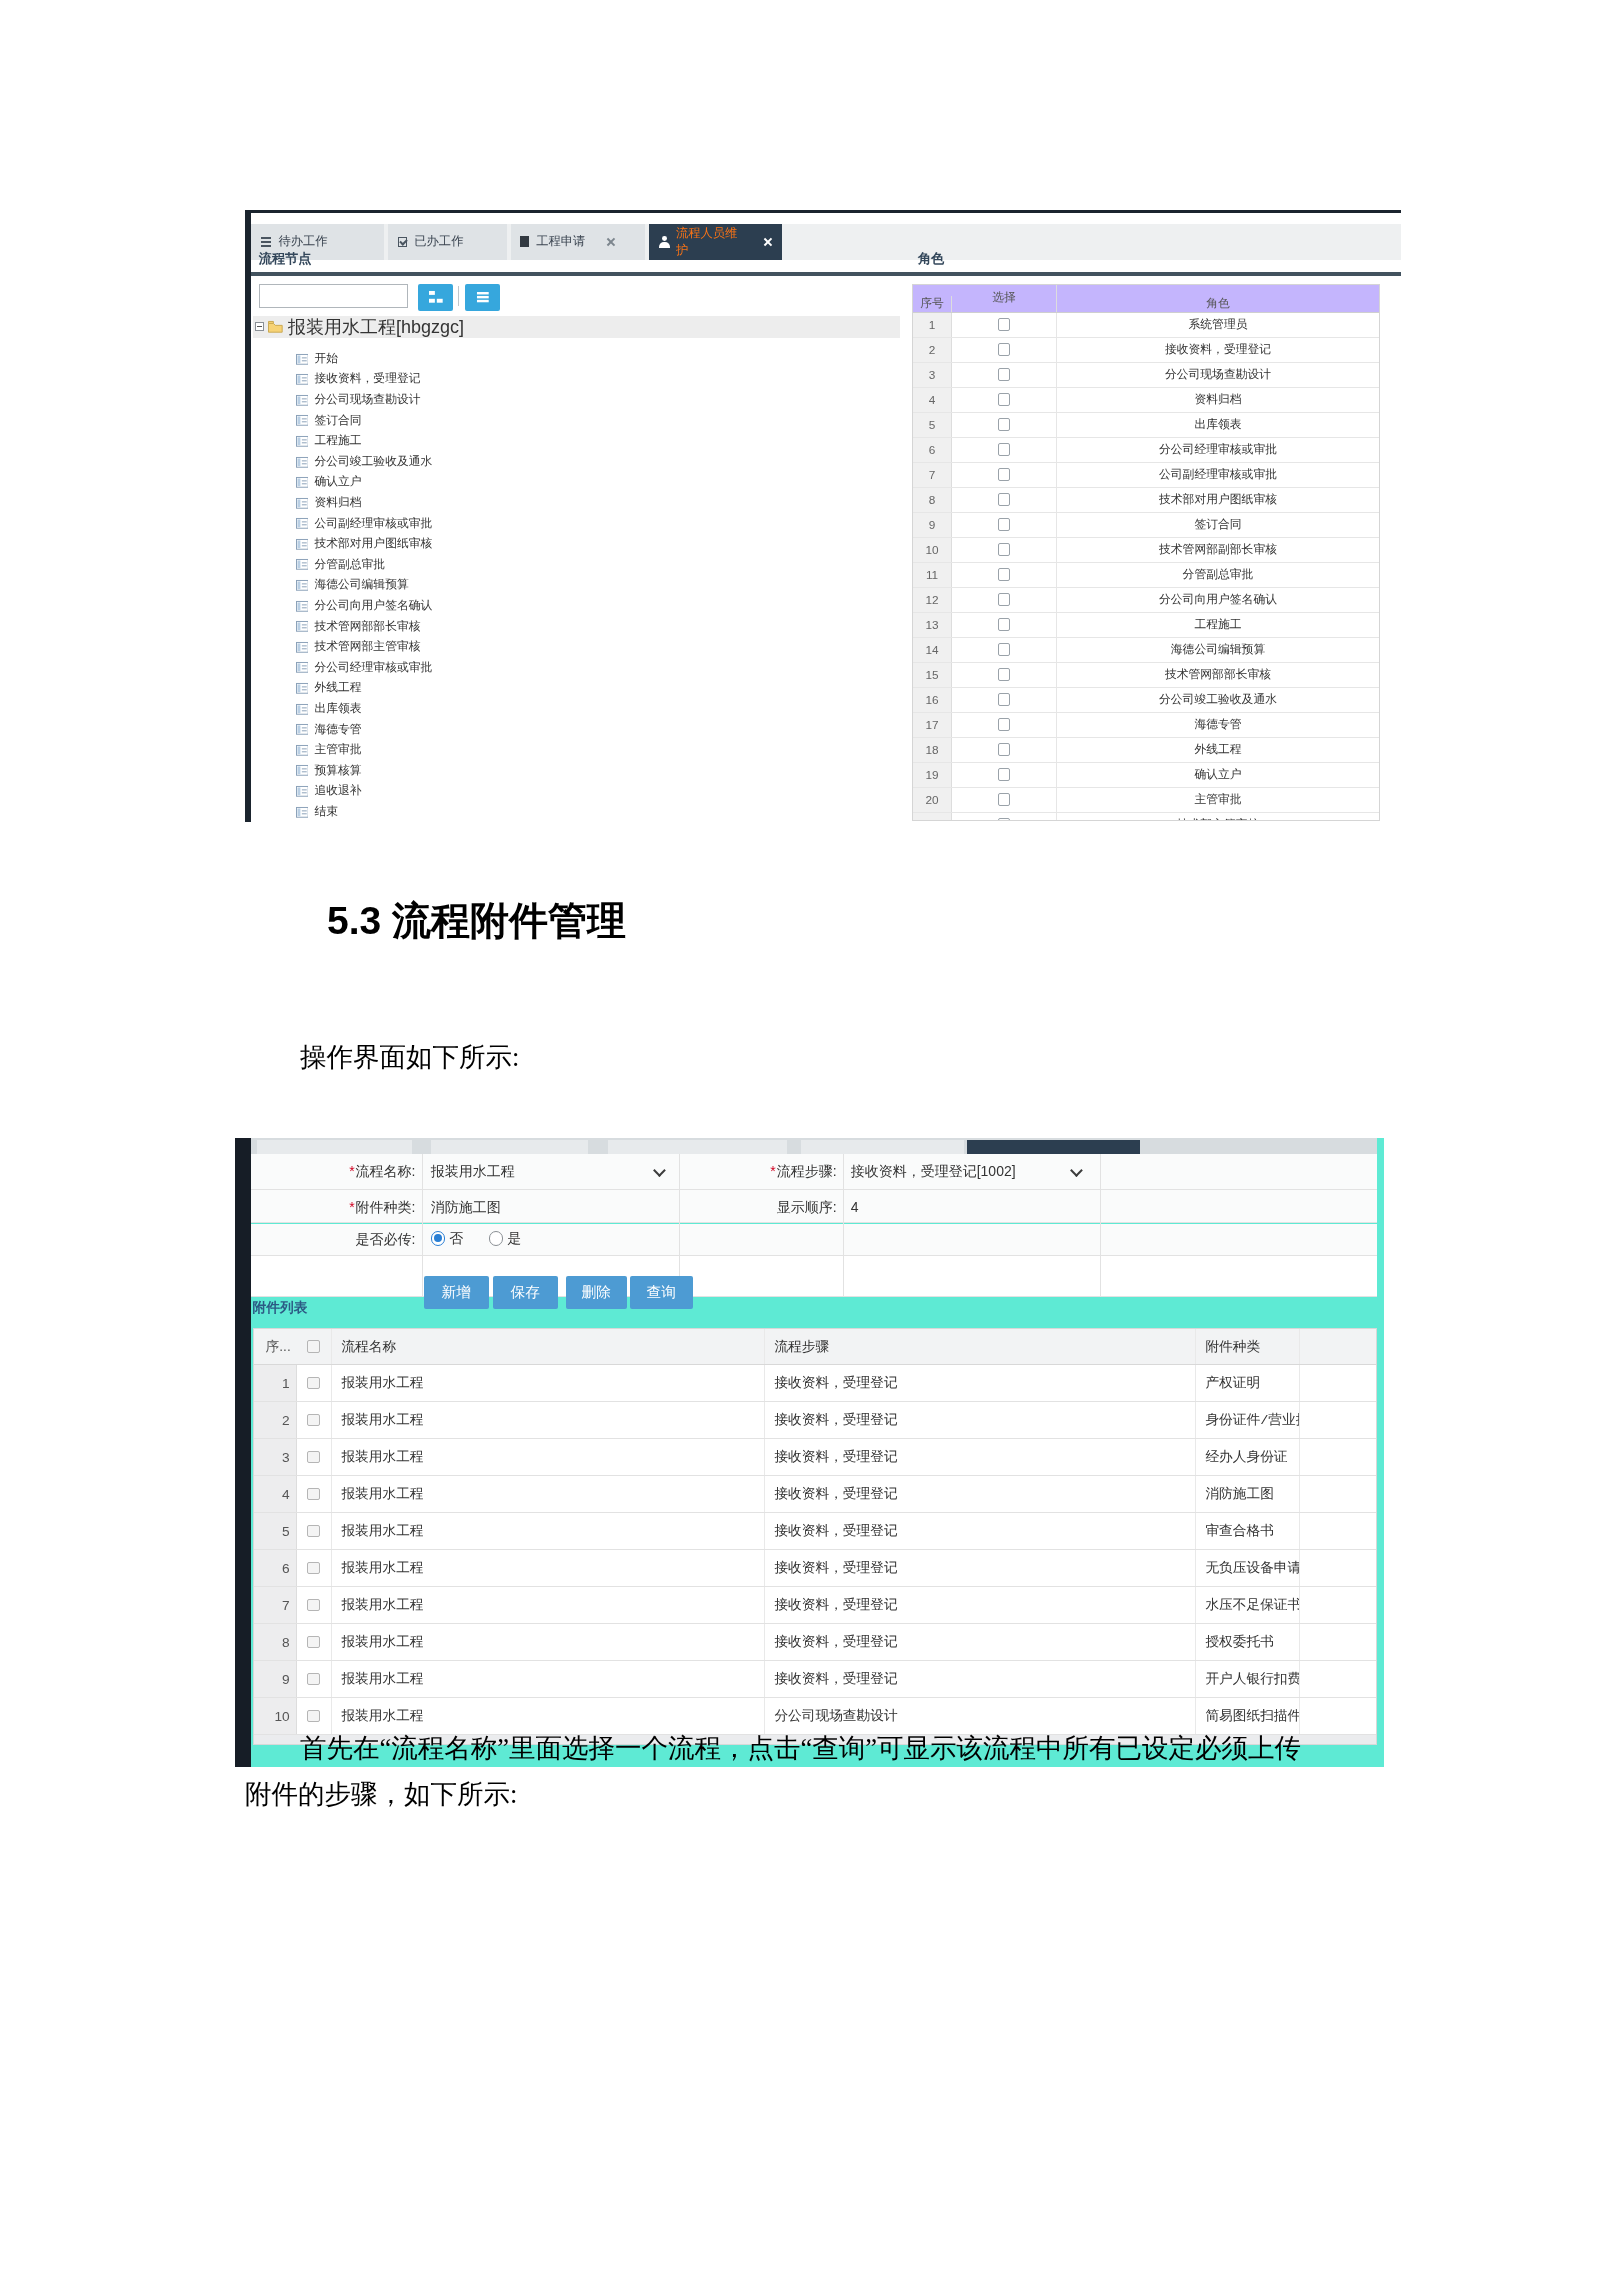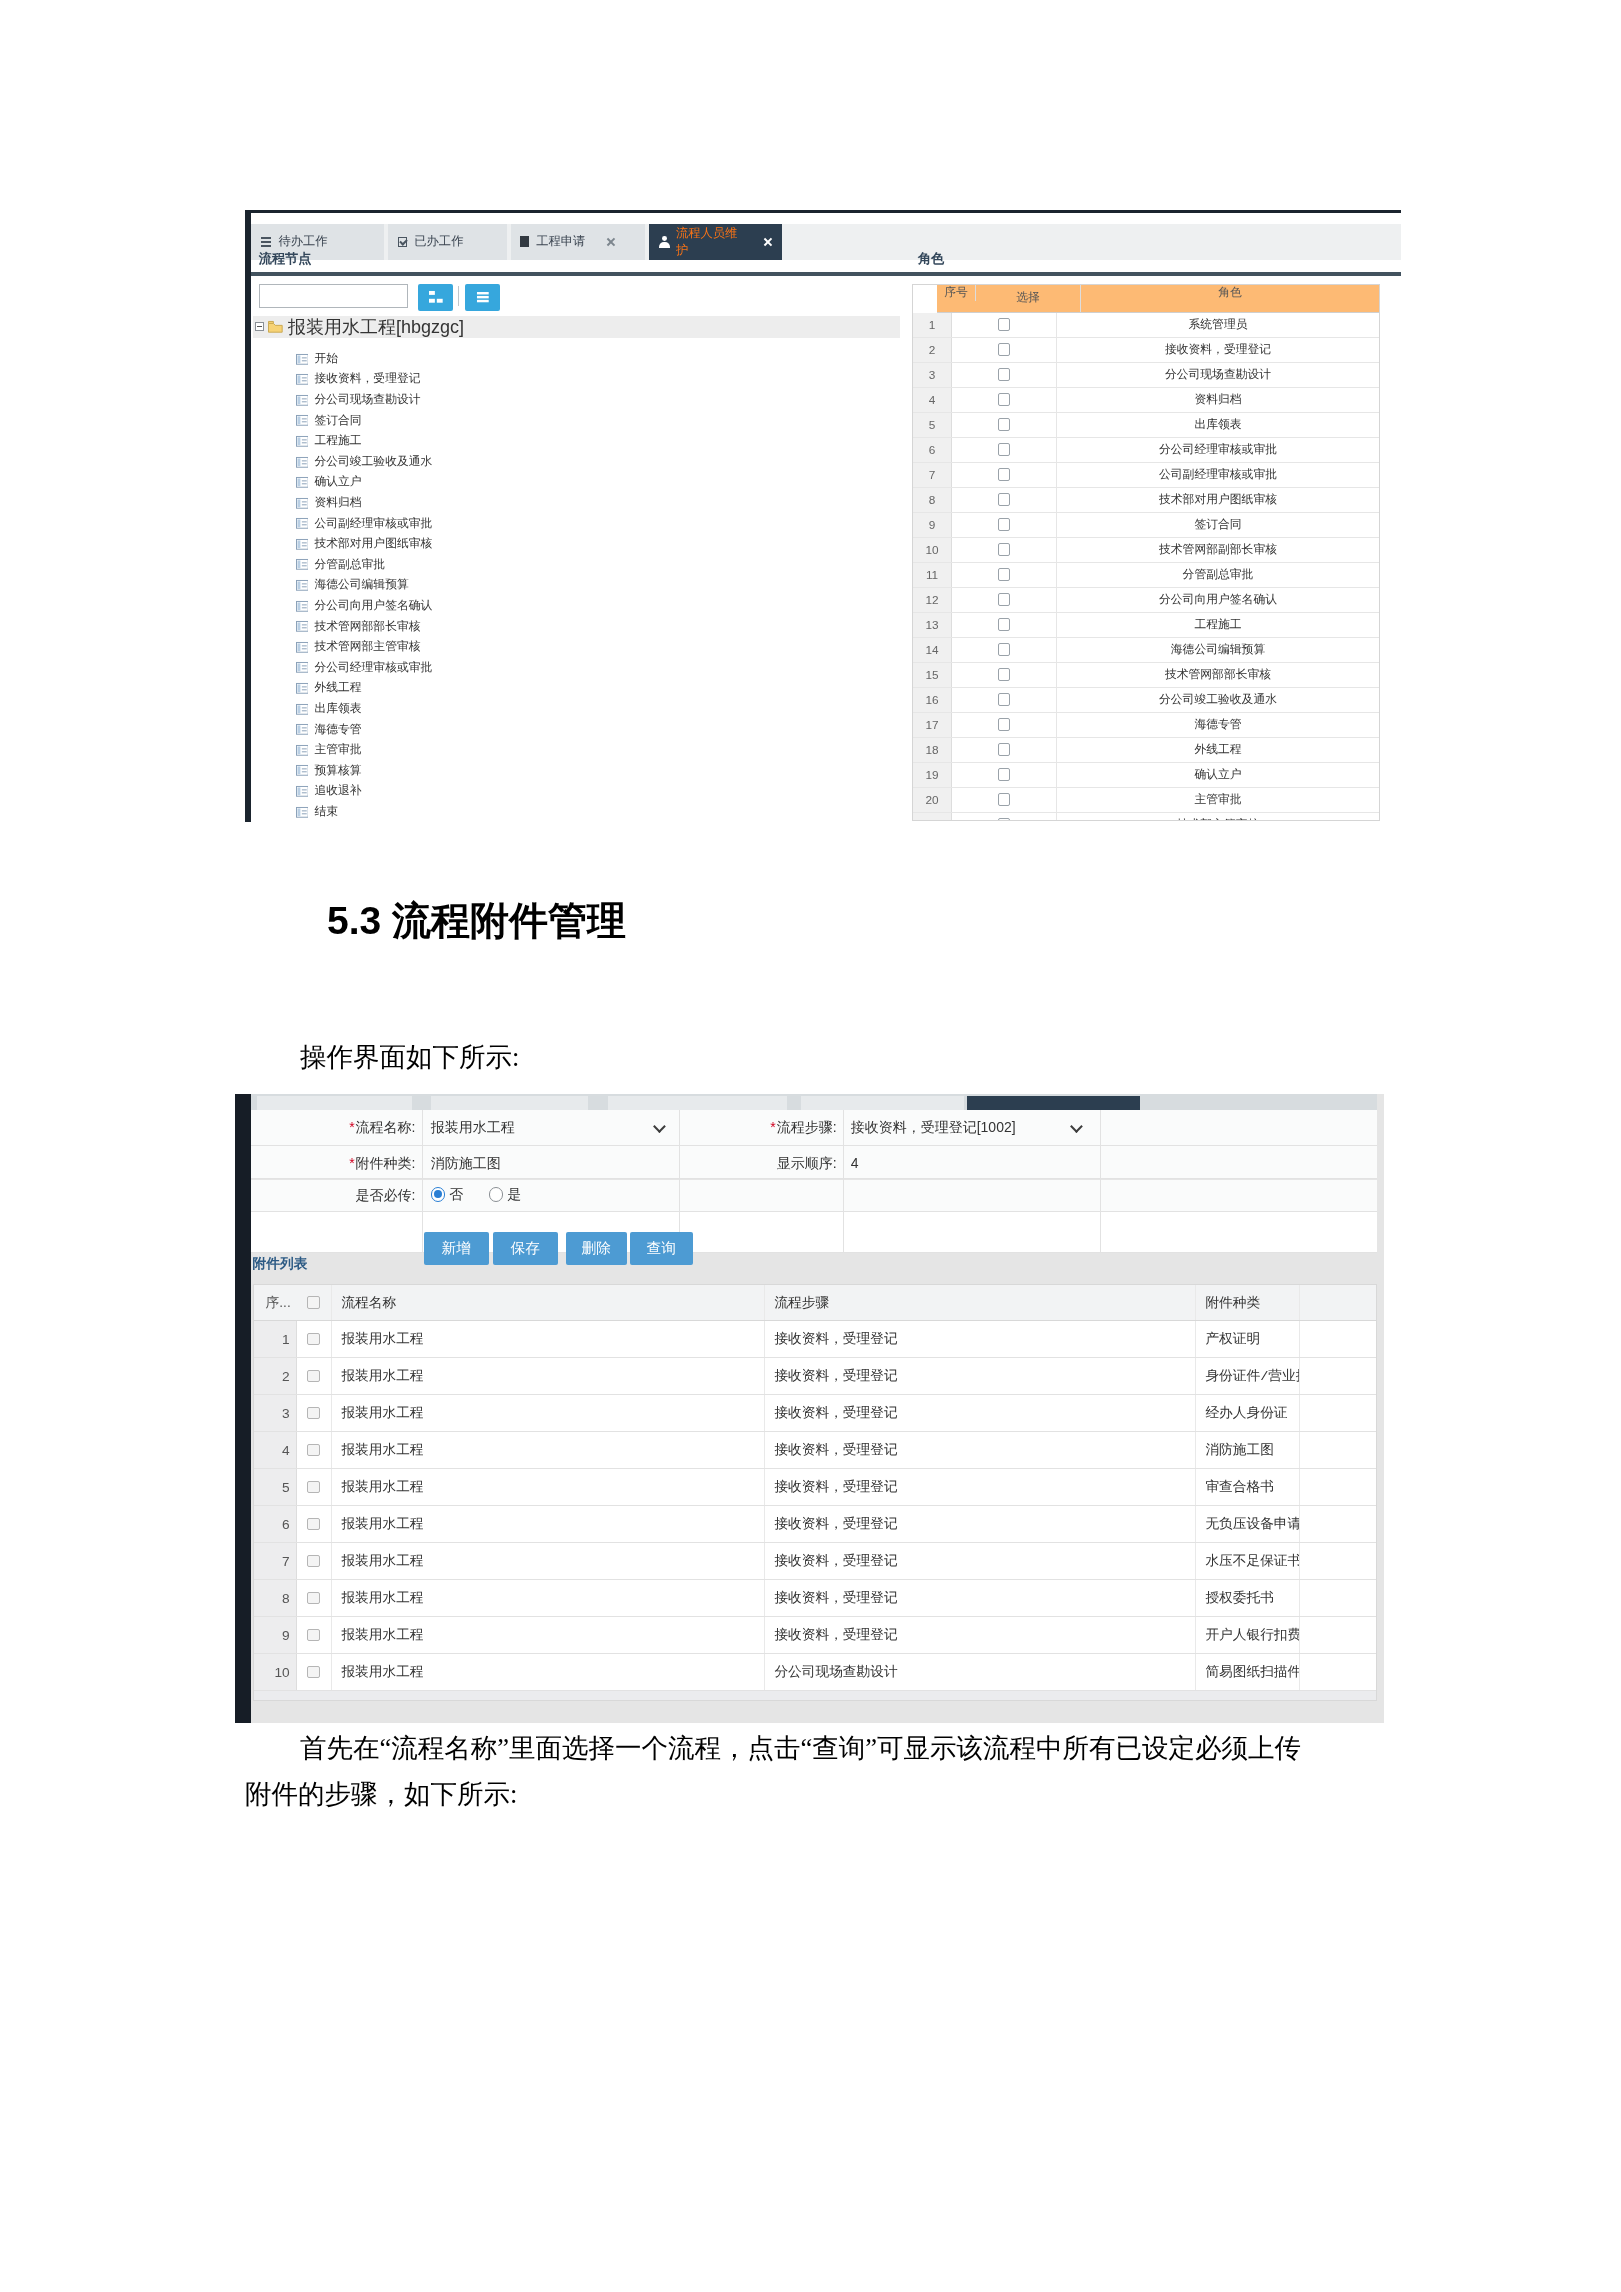--- a/index.html
+++ b/index.html
@@ -36,38 +36,38 @@
   .btn-sep{position:absolute;left:213px;top:76px;width:1px;height:19.6px;background:#c0c6cb;}
 
   .tree{position:absolute;left:7.8px;top:106px;width:647px;}
   .tree-root{display:flex;align-items:center;gap:4.9px;height:21.6px;background:#ededed;font-size:18px;color:#333;padding-left:2px;}
   .expander{position:relative;width:8.8px;height:8.8px;border:1px solid #8a9096;background:#fff;box-sizing:border-box;}
   .expander::after{content:"";position:absolute;left:1px;top:2.9px;width:4.9px;height:1px;background:#555;}
   .tree-items{margin-top:11px;}
   .tree-item{display:flex;align-items:center;gap:5.9px;height:20.6px;padding-left:43px;font-size:11.8px;color:#333;}
 
   .role-table{position:absolute;left:667px;top:74px;width:468px;height:537px;overflow:hidden;border:1px solid #d5d5d5;box-sizing:border-box;background:#fff;}
-  .rt-head{display:flex;height:26.5px;background:#fdba74;border-bottom:1px solid #cfcfcf;font-size:11.8px;color:#555;align-items:flex-start;margin-left:24px;}
+  .rt-head{display:flex;height:26.5px;background:#c4b5fd;border-bottom:1px solid #cfcfcf;font-size:11.8px;color:#555;align-items:flex-end;}
   .rt-row{display:flex;height:24px;border-bottom:1px solid #e6e6e6;font-size:11.8px;color:#333;align-items:center;}
   .rt-c1{width:39px;text-align:center;box-sizing:border-box;border-right:1px solid #dddddd;}
   .rt-row .rt-c1{background:#f0f0f0;color:#666;height:100%;display:flex;align-items:center;justify-content:center;}
   .rt-c2{width:105px;text-align:center;border-right:1px solid #e6e6e6;box-sizing:border-box;height:100%;display:flex;align-items:center;justify-content:center;}
   .rt-head .rt-c2{border-right:1px solid #dddddd;}
   .rt-c3{flex:1;text-align:center;}
 
   
   .sec-heading{position:absolute;left:327px;top:894px;font-size:39px;font-weight:bold;color:#000;font-family:"Liberation Sans",sans-serif;}
   .para{position:absolute;left:245px;width:1161px;font-family:"Liberation Serif",serif;font-size:26.5px;color:#000;line-height:46px;}
   .para .ind{display:inline-block;width:55px;}
   .p1{top:947px;}
   .p2{top:1034px;}
   .closing{top:1725px;}
 
   
-  .shot2{position:absolute;left:235px;top:1094px;width:1149px;height:629px;background:#e5e5e5;overflow:hidden;}
+  .shot2{position:absolute;left:235px;top:1138px;width:1149px;height:629px;background:#5eead4;overflow:hidden;}
   .s2-leftbar{position:absolute;left:0;top:0;width:15.7px;height:629px;background:#161d26;}
   .s2-strip{position:absolute;left:15.7px;top:0;width:1126px;height:15.7px;background:#d7dcdf;}
   .frag{position:absolute;top:2px;height:13.7px;background:#e7eaec;}
   .frag.dark{background:#2c3e50;}
   .s2-form{position:absolute;left:15.7px;top:15.7px;width:1126px;height:143px;}
   .form-row{position:absolute;left:0;width:1126px;background:#fafbfb;border-bottom:1px solid #e2e2e2;box-sizing:border-box;}
   .fr1{top:0;height:36px;} .fr2{top:36px;height:33px;} .fr3{top:70px;height:32px;} .fr4{top:102px;height:41px;background:#fff;}
   .vline{position:absolute;top:0;width:1px;height:143px;background:#e2e2e2;}
   .flabel{position:absolute;text-align:right;font-size:14px;color:#333;}
   .fvalue{position:absolute;font-size:14px;color:#333;}

